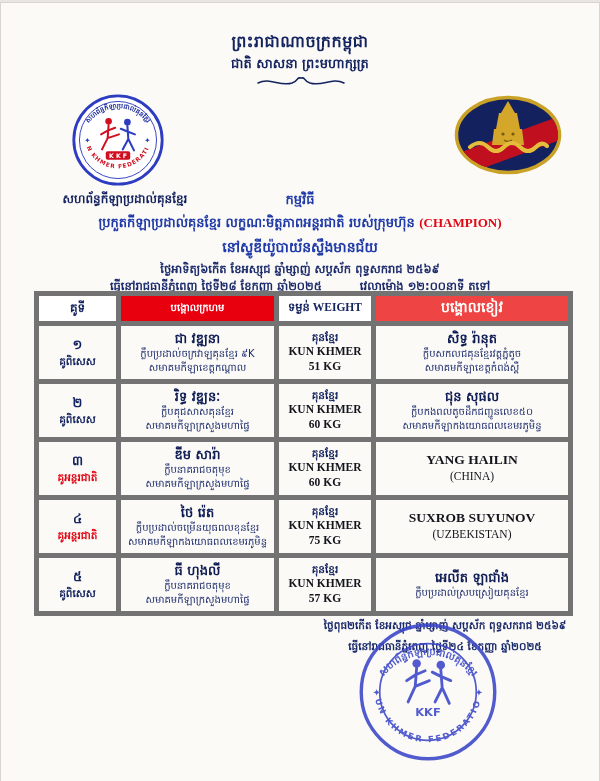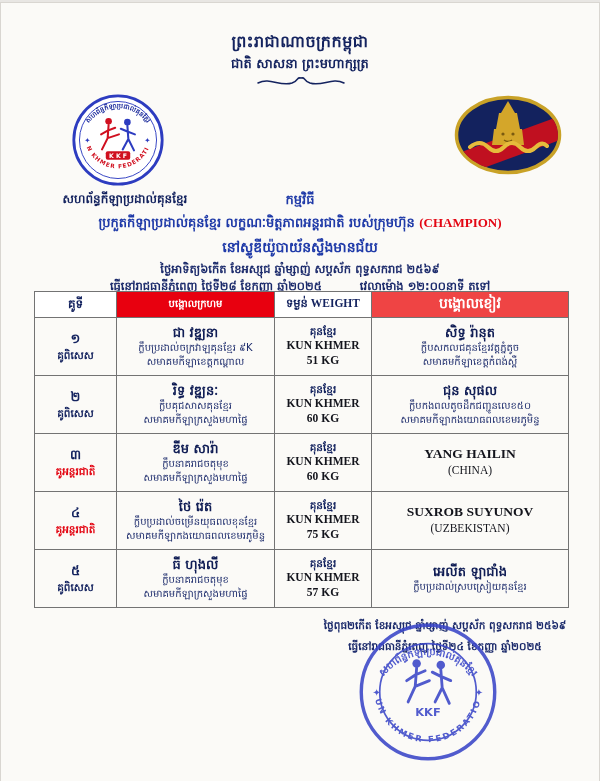--- a/index.html
+++ b/index.html
@@ -19,21 +19,21 @@
     font-size:12px;font-weight:bold;color:#14235f;}
   .program-label{top:188px;font-size:13px;font-weight:bold;color:#1f3aa8;}
   .program-title{top:211px;font-size:13px;font-weight:bold;color:#1f3aa8;}
   .sponsor{color:#e30613;font-family:"Liberation Serif","DejaVu Serif",serif;}
   .venue{top:235px;font-size:14px;font-weight:bold;color:#1f3aa8;}
   .lunar{top:259px;font-size:11.5px;font-weight:bold;color:#1b2a6b;}
   .dateline{position:absolute;top:276px;left:0;right:0;display:flex;justify-content:center;gap:38px;
     font-size:11.5px;font-weight:bold;color:#1b2a6b;align-items:flex-end;}
   
   table.fights{position:absolute;top:288px;left:33px;width:534px;border-collapse:collapse;table-layout:fixed;}
-  table.fights td,table.fights th{border:1px solid #737373;padding:2px 3px;vertical-align:middle;text-align:center;overflow:hidden;}
+  table.fights td,table.fights th{border:5px solid #737373;padding:2px 3px;vertical-align:middle;text-align:center;overflow:hidden;}
   col.c1{width:82px}col.c2{width:158px}col.c3{width:97px}col.c4{width:197px}
   tr.hdr{height:23px;}
   tr.frow{height:58px;}
   th.h-match{background:#fff;color:#14235f;font-size:12px;font-weight:bold;}
   th.h-red{background:#e8000f;color:#fff;font-size:10px;font-weight:bold;}
   th.h-weight{background:#fff;color:#14235f;font-size:11.5px;font-weight:bold;font-family:"Liberation Serif","DejaVu Serif",serif;}
   th.h-blue{background:#ef4444;color:#fff;font-size:14px;font-weight:bold;}
   .mno{font-size:13px;font-weight:bold;color:#14235f;line-height:1.6;}
   .mtype{font-size:10.5px;font-weight:bold;color:#14235f;}
   .type-intl .mtype{color:#e30613;}

